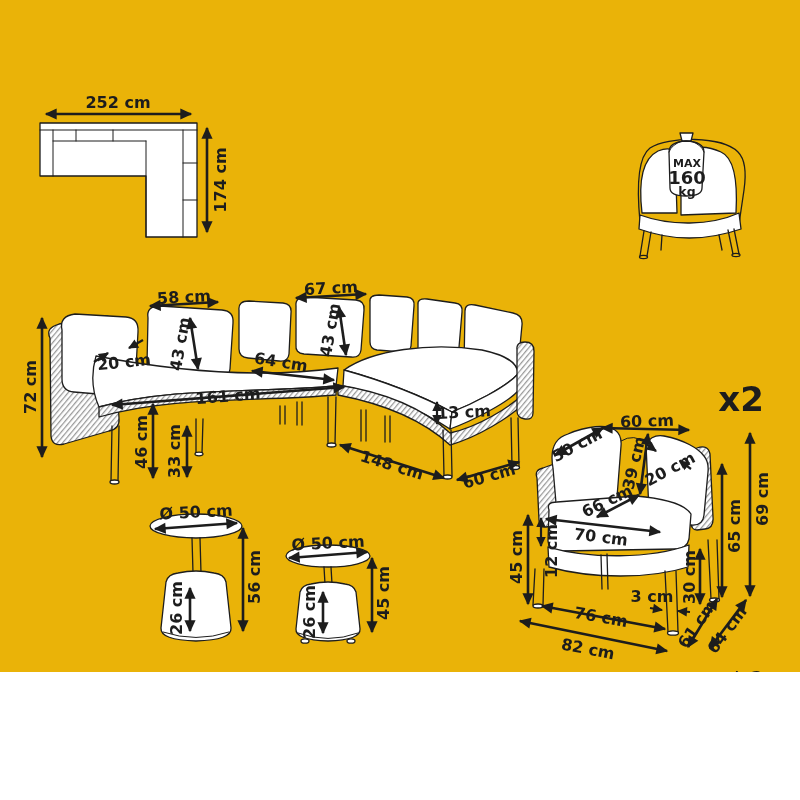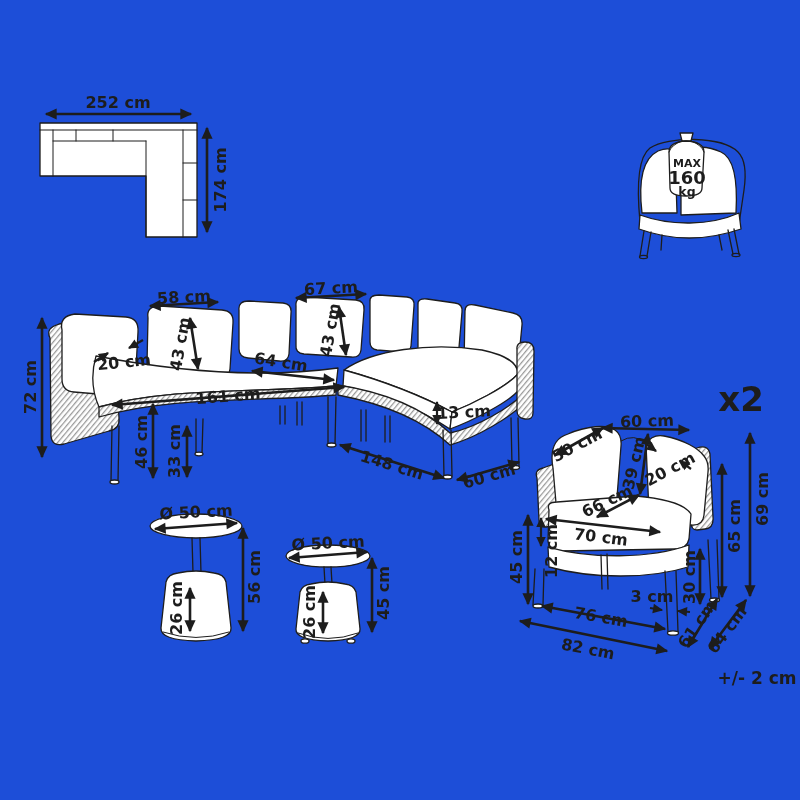--- a/index.html
+++ b/index.html
@@ -1,16 +1,16 @@
 <!DOCTYPE html>
 <html><head>
 <meta charset="utf-8">
 <style>
   html,body{margin:0;padding:0;background:#fff;}
-  .stage{position:relative;width:800px;height:800px;background:#1d4ed8;overflow:hidden;}
+  .stage{position:relative;width:800px;height:672px;background:#eab308;overflow:hidden;}
   svg{position:absolute;left:0;top:0;}
   .f{fill:none;stroke:#1d1d1d;stroke-width:1.3;stroke-linecap:round;stroke-linejoin:round;}
   .fw{fill:#ffffff;stroke:#1d1d1d;stroke-width:1.3;stroke-linejoin:round;}
   .wv{fill:url(#weave);stroke:#1d1d1d;stroke-width:1.3;stroke-linejoin:round;}
   .thin{fill:none;stroke:#1d1d1d;stroke-width:1;stroke-linecap:round;}
   .d{fill:none;stroke:#1d1d1d;stroke-width:2.6;stroke-linecap:butt;}
   .ds{fill:none;stroke:#1d1d1d;stroke-width:2.2;stroke-linecap:butt;}
   .t{font-family:"DejaVu Sans",sans-serif;font-weight:bold;font-size:16px;fill:#1d1d1d;text-anchor:middle;}
   .tb{font-family:"DejaVu Sans",sans-serif;font-weight:bold;font-size:34px;fill:#1d1d1d;text-anchor:middle;}
   .tt{font-family:"DejaVu Sans",sans-serif;font-weight:bold;font-size:17px;fill:#1d1d1d;text-anchor:middle;}

